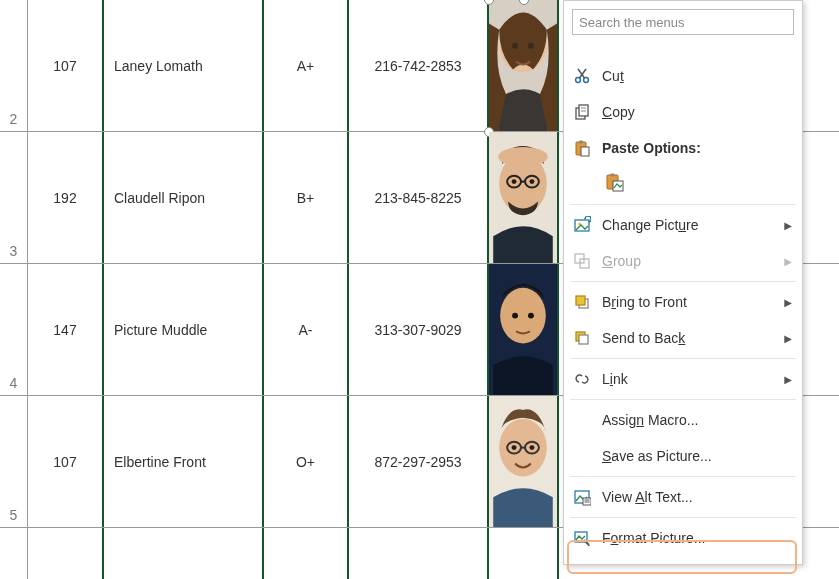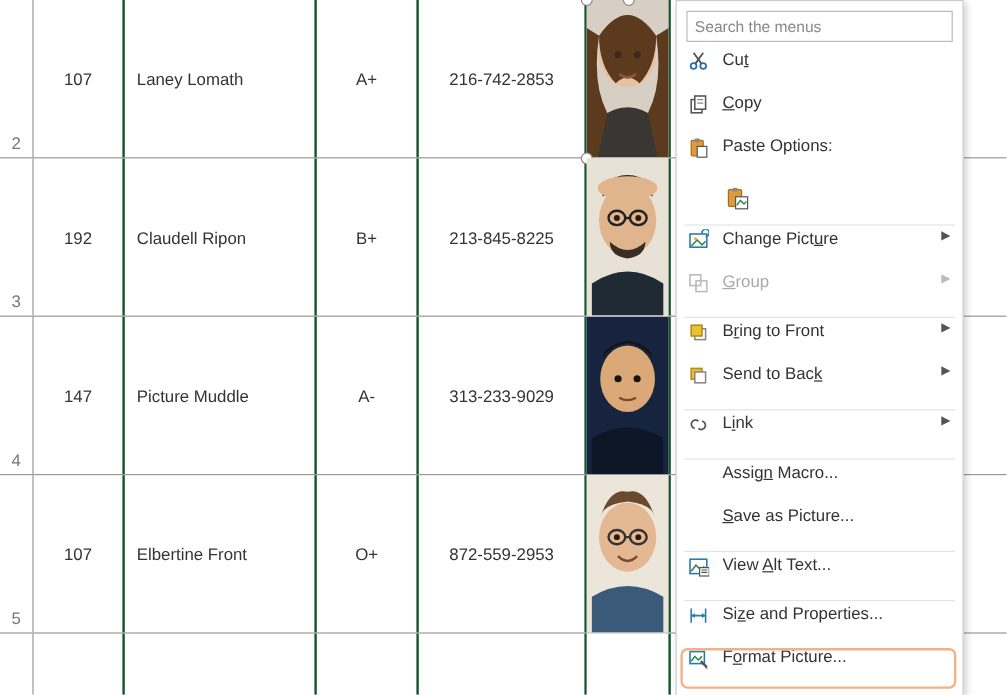--- a/index.html
+++ b/index.html
@@ -15,32 +15,32 @@
 .c-phone { width: 140px; justify-content: center; }
 .c-photo { width: 70px; padding: 0; position: relative; background: #e8e4dc; }
 .row-h { height: 132px; }
 .row-last { height: 52px; }
 
 .photo-svg { width: 100%; height: 100%; display: block; }
 
 .sel-handle { position: absolute; width: 10px; height: 10px; border: 1px solid #888; border-radius: 50%; background: #fff; }
 
 .context-menu { position: absolute; left: 563px; top: 0; width: 240px; background: #fff; border: 1px solid #ccc; box-shadow: 2px 2px 6px rgba(0,0,0,0.2); padding: 6px 0 8px 0; }
-.search-box { margin: 2px 8px 6px 8px; }
+.search-box { margin: 2px 8px 23px 8px; }
 .search-box input { width: 100%; height: 26px; padding: 2px 6px; border: 1px solid #bbb; font-family: inherit; font-size: 13px; }
 .search-box input::placeholder { color: #888; }
 
-.menu-item { display: flex; height: 36px; padding: 0 10px 0 8px; cursor: default; }
+.menu-item { display: flex; align-items: center; height: 36px; padding: 0 10px 0 8px; cursor: default; }
 .menu-item.disabled { color: #aaa; }
 .menu-icon { width: 20px; height: 20px; margin-right: 10px; flex-shrink: 0; display: flex; align-items: center; justify-content: center; }
 .menu-label { flex: 1; font-size: 14px; }
 .submenu-arrow { font-size: 10px; color: #555; margin-left: 6px; }
 .menu-item .ul { text-decoration: underline; }
 .menu-sep { border-top: 1px solid #e4e4e4; margin: 2px 6px; }
-.paste-heading { font-weight: 400; }
+.paste-heading { font-weight: 700; }
 .paste-icons { padding: 4px 10px 6px 38px; }
 .paste-icon-btn { width: 26px; height: 26px; border: 1px solid transparent; display: inline-flex; align-items: center; justify-content: center; }
 
 .highlight-box { position: absolute; border: 2px solid #f4b183; border-radius: 6px; pointer-events: none; }
 </style>
 </head>
 <body>
 
 <div class="grid">
 
@@ -89,40 +89,40 @@
         <path d="M 5 132 L 5 105 Q 35 85 65 105 L 65 132 Z" fill="#1f2a34"></path>
       </svg>
     </div>
   </div>
 
   <div class="row row-h">
     <div class="row-header">4</div>
     <div class="cell c-id">147</div>
     <div class="cell c-name">Picture Muddle</div>
     <div class="cell c-grade">A-</div>
-    <div class="cell c-phone">313-233-9029</div>
+    <div class="cell c-phone">313-307-9029</div>
     <div class="cell c-photo">
       <svg class="photo-svg" viewBox="0 0 70 132" preserveAspectRatio="xMidYMid slice">
         <rect width="70" height="132" fill="#16243f"></rect>
         <ellipse cx="35" cy="52" rx="23" ry="28" fill="#dba977"></ellipse>
         <path d="M 14 34 Q 35 10 56 34 Q 54 24 35 20 Q 16 24 14 34" fill="#1a120c"></path>
         <ellipse cx="27" cy="52" rx="3" ry="3" fill="#1a120c"></ellipse>
         <ellipse cx="43" cy="52" rx="3" ry="3" fill="#1a120c"></ellipse>
         <path d="M 28 68 Q 35 72 42 68" stroke="#7a4a2a" stroke-width="2" fill="none"></path>
         <path d="M 5 132 L 5 102 Q 35 84 65 102 L 65 132 Z" fill="#0d1626"></path>
       </svg>
     </div>
   </div>
 
   <div class="row row-h">
     <div class="row-header">5</div>
     <div class="cell c-id">107</div>
     <div class="cell c-name">Elbertine Front</div>
     <div class="cell c-grade">O+</div>
-    <div class="cell c-phone">872-559-2953</div>
+    <div class="cell c-phone">872-297-2953</div>
     <div class="cell c-photo">
       <svg class="photo-svg" viewBox="0 0 70 132" preserveAspectRatio="xMidYMid slice">
         <rect width="70" height="132" fill="#ece6da"></rect>
         <ellipse cx="35" cy="52" rx="24" ry="29" fill="#e4b892"></ellipse>
         <path d="M 12 36 Q 20 10 35 14 Q 50 10 58 36 Q 56 24 35 22 Q 14 24 12 36" fill="#6a4a2e"></path>
         <path d="M 12 36 Q 35 20 58 36" fill="none"></path>
         <ellipse cx="26" cy="52" rx="7" ry="6" fill="none" stroke="#333" stroke-width="2"></ellipse>
         <ellipse cx="44" cy="52" rx="7" ry="6" fill="none" stroke="#333" stroke-width="2"></ellipse>
         <line x1="33" y1="52" x2="37" y2="52" stroke="#333" stroke-width="2"></line>
         <ellipse cx="26" cy="52" rx="2.5" ry="2.5" fill="#2a1a10"></ellipse>
@@ -281,32 +281,20 @@
           <rect x="10" y="10" width="8" height="7" fill="#fff" stroke="#555" stroke-width="1"></rect>
           <line x1="11.5" y1="12" x2="16.5" y2="12" stroke="#555"></line>
           <line x1="11.5" y1="14" x2="16.5" y2="14" stroke="#555"></line>
         </svg>
     </span>
     <span class="menu-label">View <span class="ul">A</span>lt Text...</span>
   </div>
 
   <div class="menu-sep"></div>
 
-  <div class="menu-item">
-    <span class="menu-icon">
-      <svg width="18" height="18" viewBox="0 0 18 18">
-          <line x1="3" y1="3" x2="3" y2="15" stroke="#2a7aa8" stroke-width="1.3"></line>
-          <line x1="15" y1="3" x2="15" y2="15" stroke="#2a7aa8" stroke-width="1.3"></line>
-          <line x1="3" y1="9" x2="15" y2="9" stroke="#2a7aa8" stroke-width="1.3"></line>
-          <polygon points="3,9 6,7 6,11" fill="#2a7aa8"></polygon>
-          <polygon points="15,9 12,7 12,11" fill="#2a7aa8"></polygon>
-        </svg>
-    </span>
-    <span class="menu-label">Si<span class="ul">z</span>e and Properties...</span>
-  </div>
 
   <div class="menu-item">
     <span class="menu-icon">
       <svg width="18" height="18" viewBox="0 0 18 18">
           <rect x="2" y="3" width="12" height="10" fill="none" stroke="#2a7aa8" stroke-width="1.3"></rect>
           <polyline points="3,11 6,7 9,10 12,7" fill="none" stroke="#2a8a4a" stroke-width="1.3"></polyline>
           <path d="M 11 11 L 16 16" stroke="#555" stroke-width="2"></path>
           <polygon points="15,15 17,17 15,17" fill="#555"></polygon>
         </svg>
     </span>

